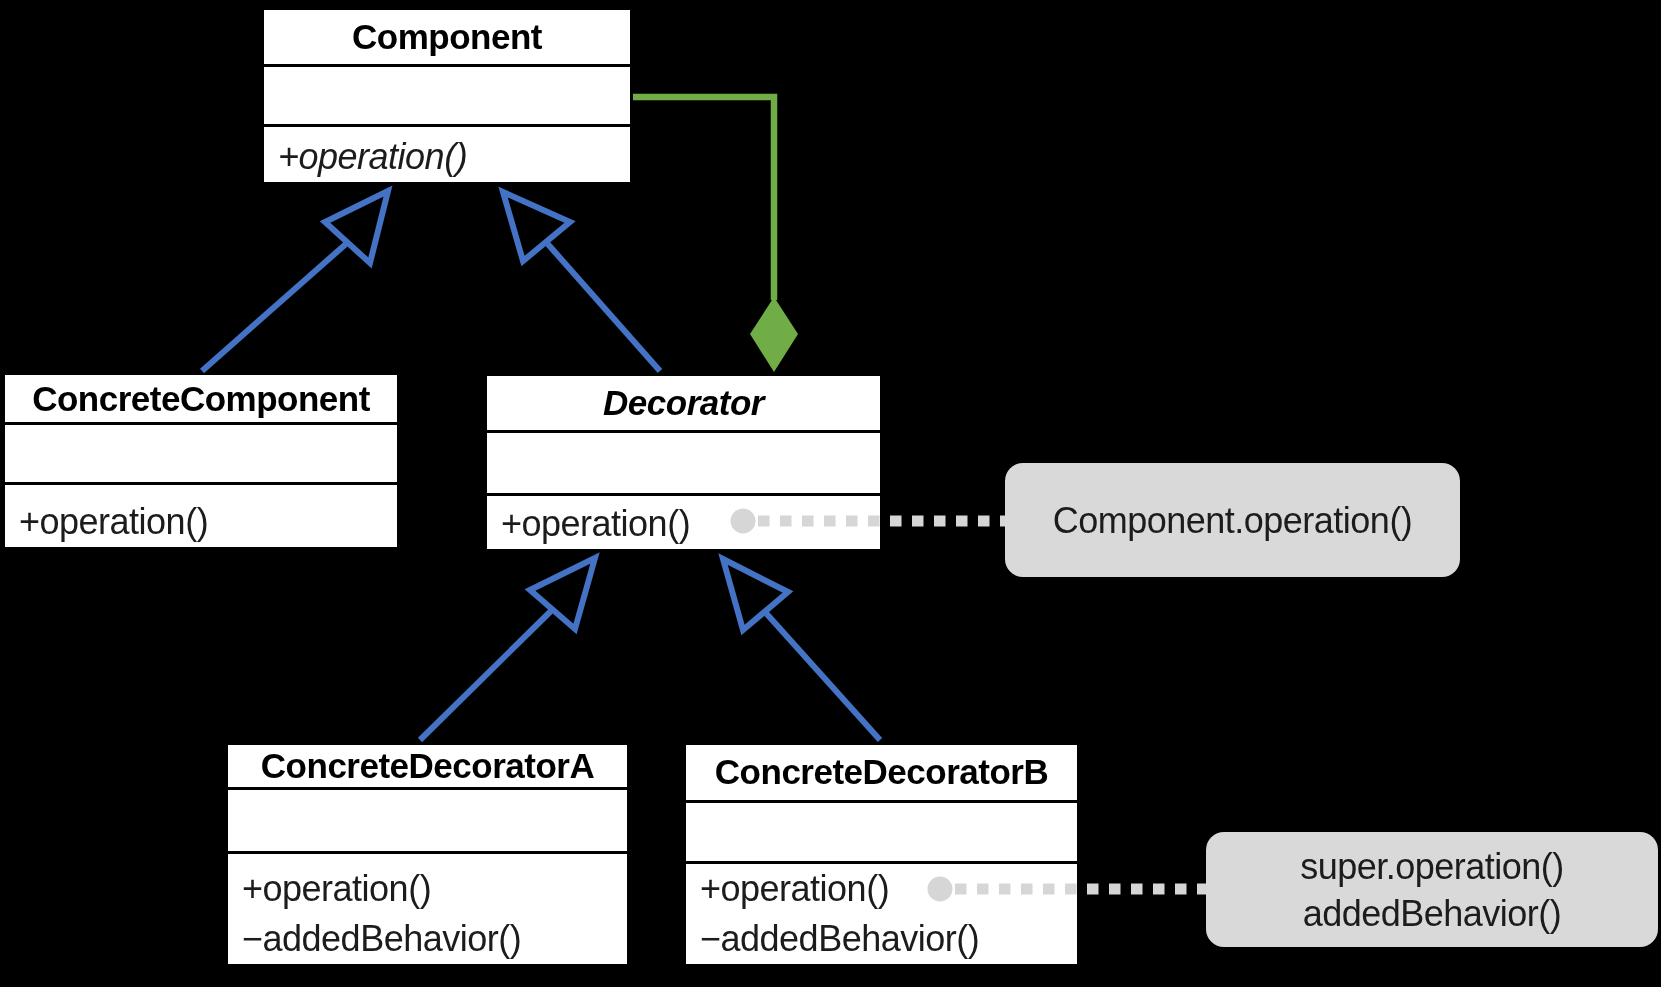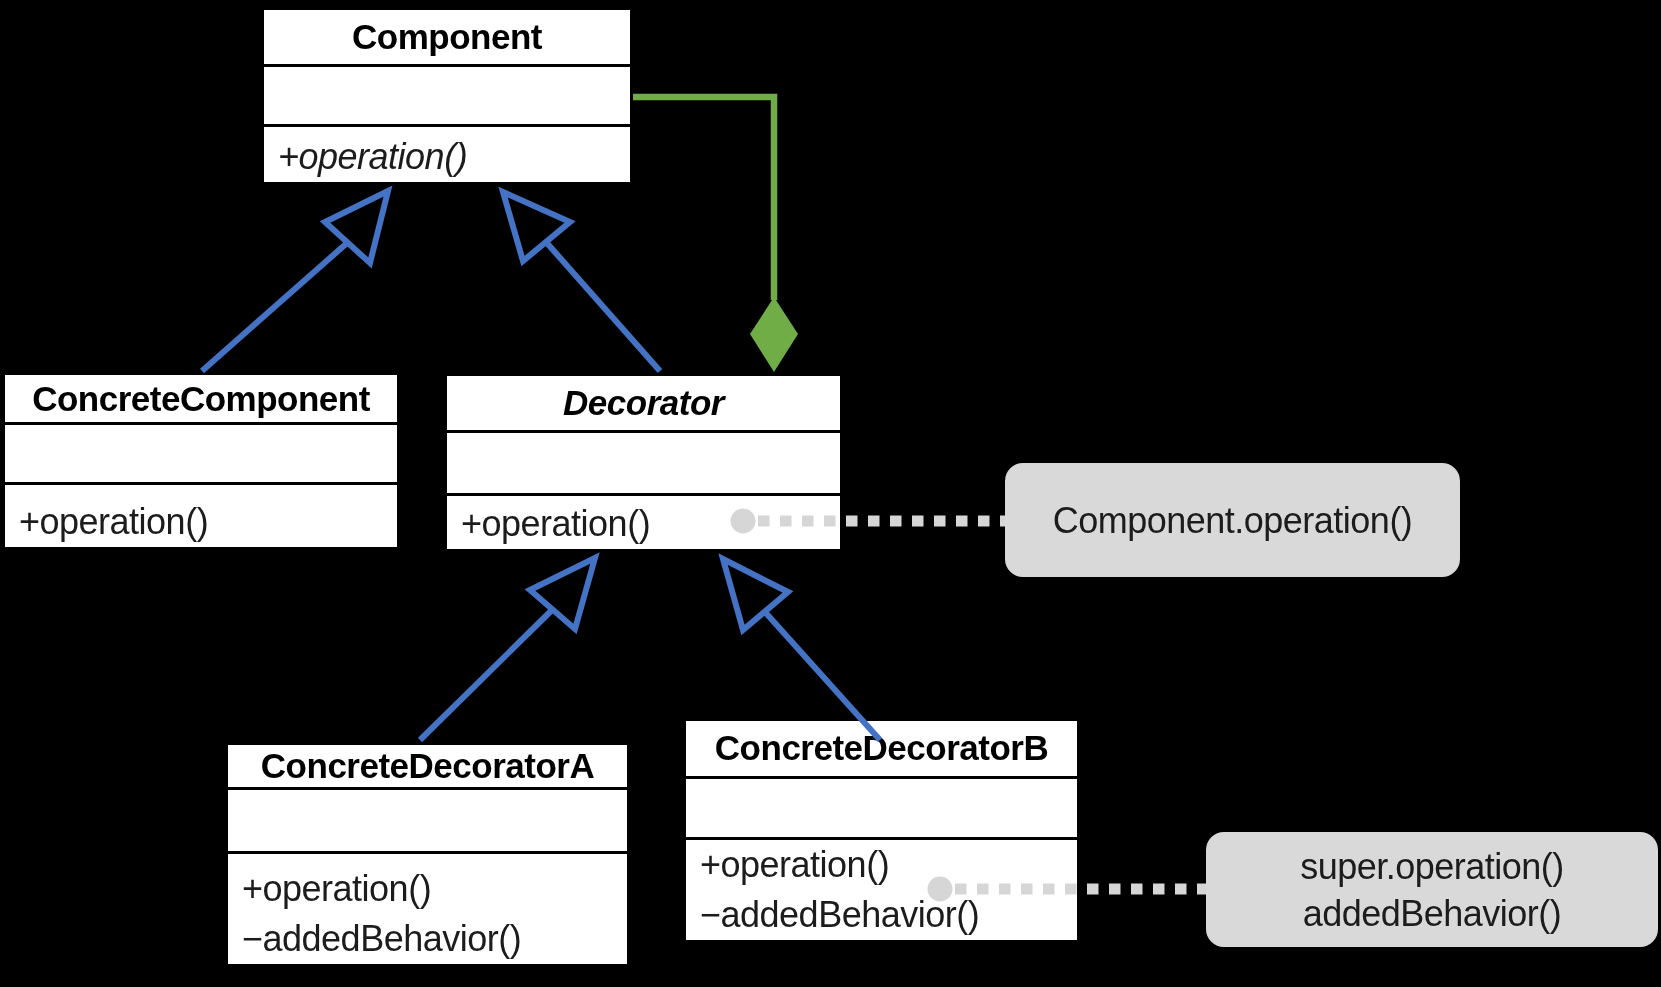--- a/index.html
+++ b/index.html
@@ -64,42 +64,42 @@
   <div class="class-box" style="left:2px;top:372px;width:398px;height:178px">
     <div class="row title-row" style="height:50px">
       <span>ConcreteComponent</span>
     </div>
     <div class="row attr-row" style="height:60px"></div>
     <div class="row ops-row">
       <div>+operation()</div>
     </div>
   </div>
 
-  <div class="class-box" style="left:444px;top:373px;width:399px;height:179px">
+  <div class="class-box" style="left:484px;top:373px;width:399px;height:179px">
     <div class="row title-row" style="height:57px">
       <span class="italic">Decorator</span>
     </div>
     <div class="row attr-row" style="height:63px"></div>
     <div class="row ops-row">
       <div>+operation()</div>
     </div>
   </div>
 
   <div class="class-box" style="left:225px;top:742px;width:405px;height:225px">
     <div class="row title-row" style="height:45px">
       <span>ConcreteDecoratorA</span>
     </div>
     <div class="row attr-row" style="height:64px"></div>
     <div class="row ops-row">
       <div>+operation()</div>
       <div>−addedBehavior()</div>
     </div>
   </div>
 
-  <div class="class-box" style="left:683px;top:718px;width:397px;height:225px">
+  <div class="class-box" style="left:683px;top:742px;width:397px;height:225px">
     <div class="row title-row" style="height:58px">
       <span>ConcreteDecoratorB</span>
     </div>
     <div class="row attr-row" style="height:62px"></div>
     <div class="row ops-row">
       <div>+operation()</div>
       <div>−addedBehavior()</div>
     </div>
   </div>
 

